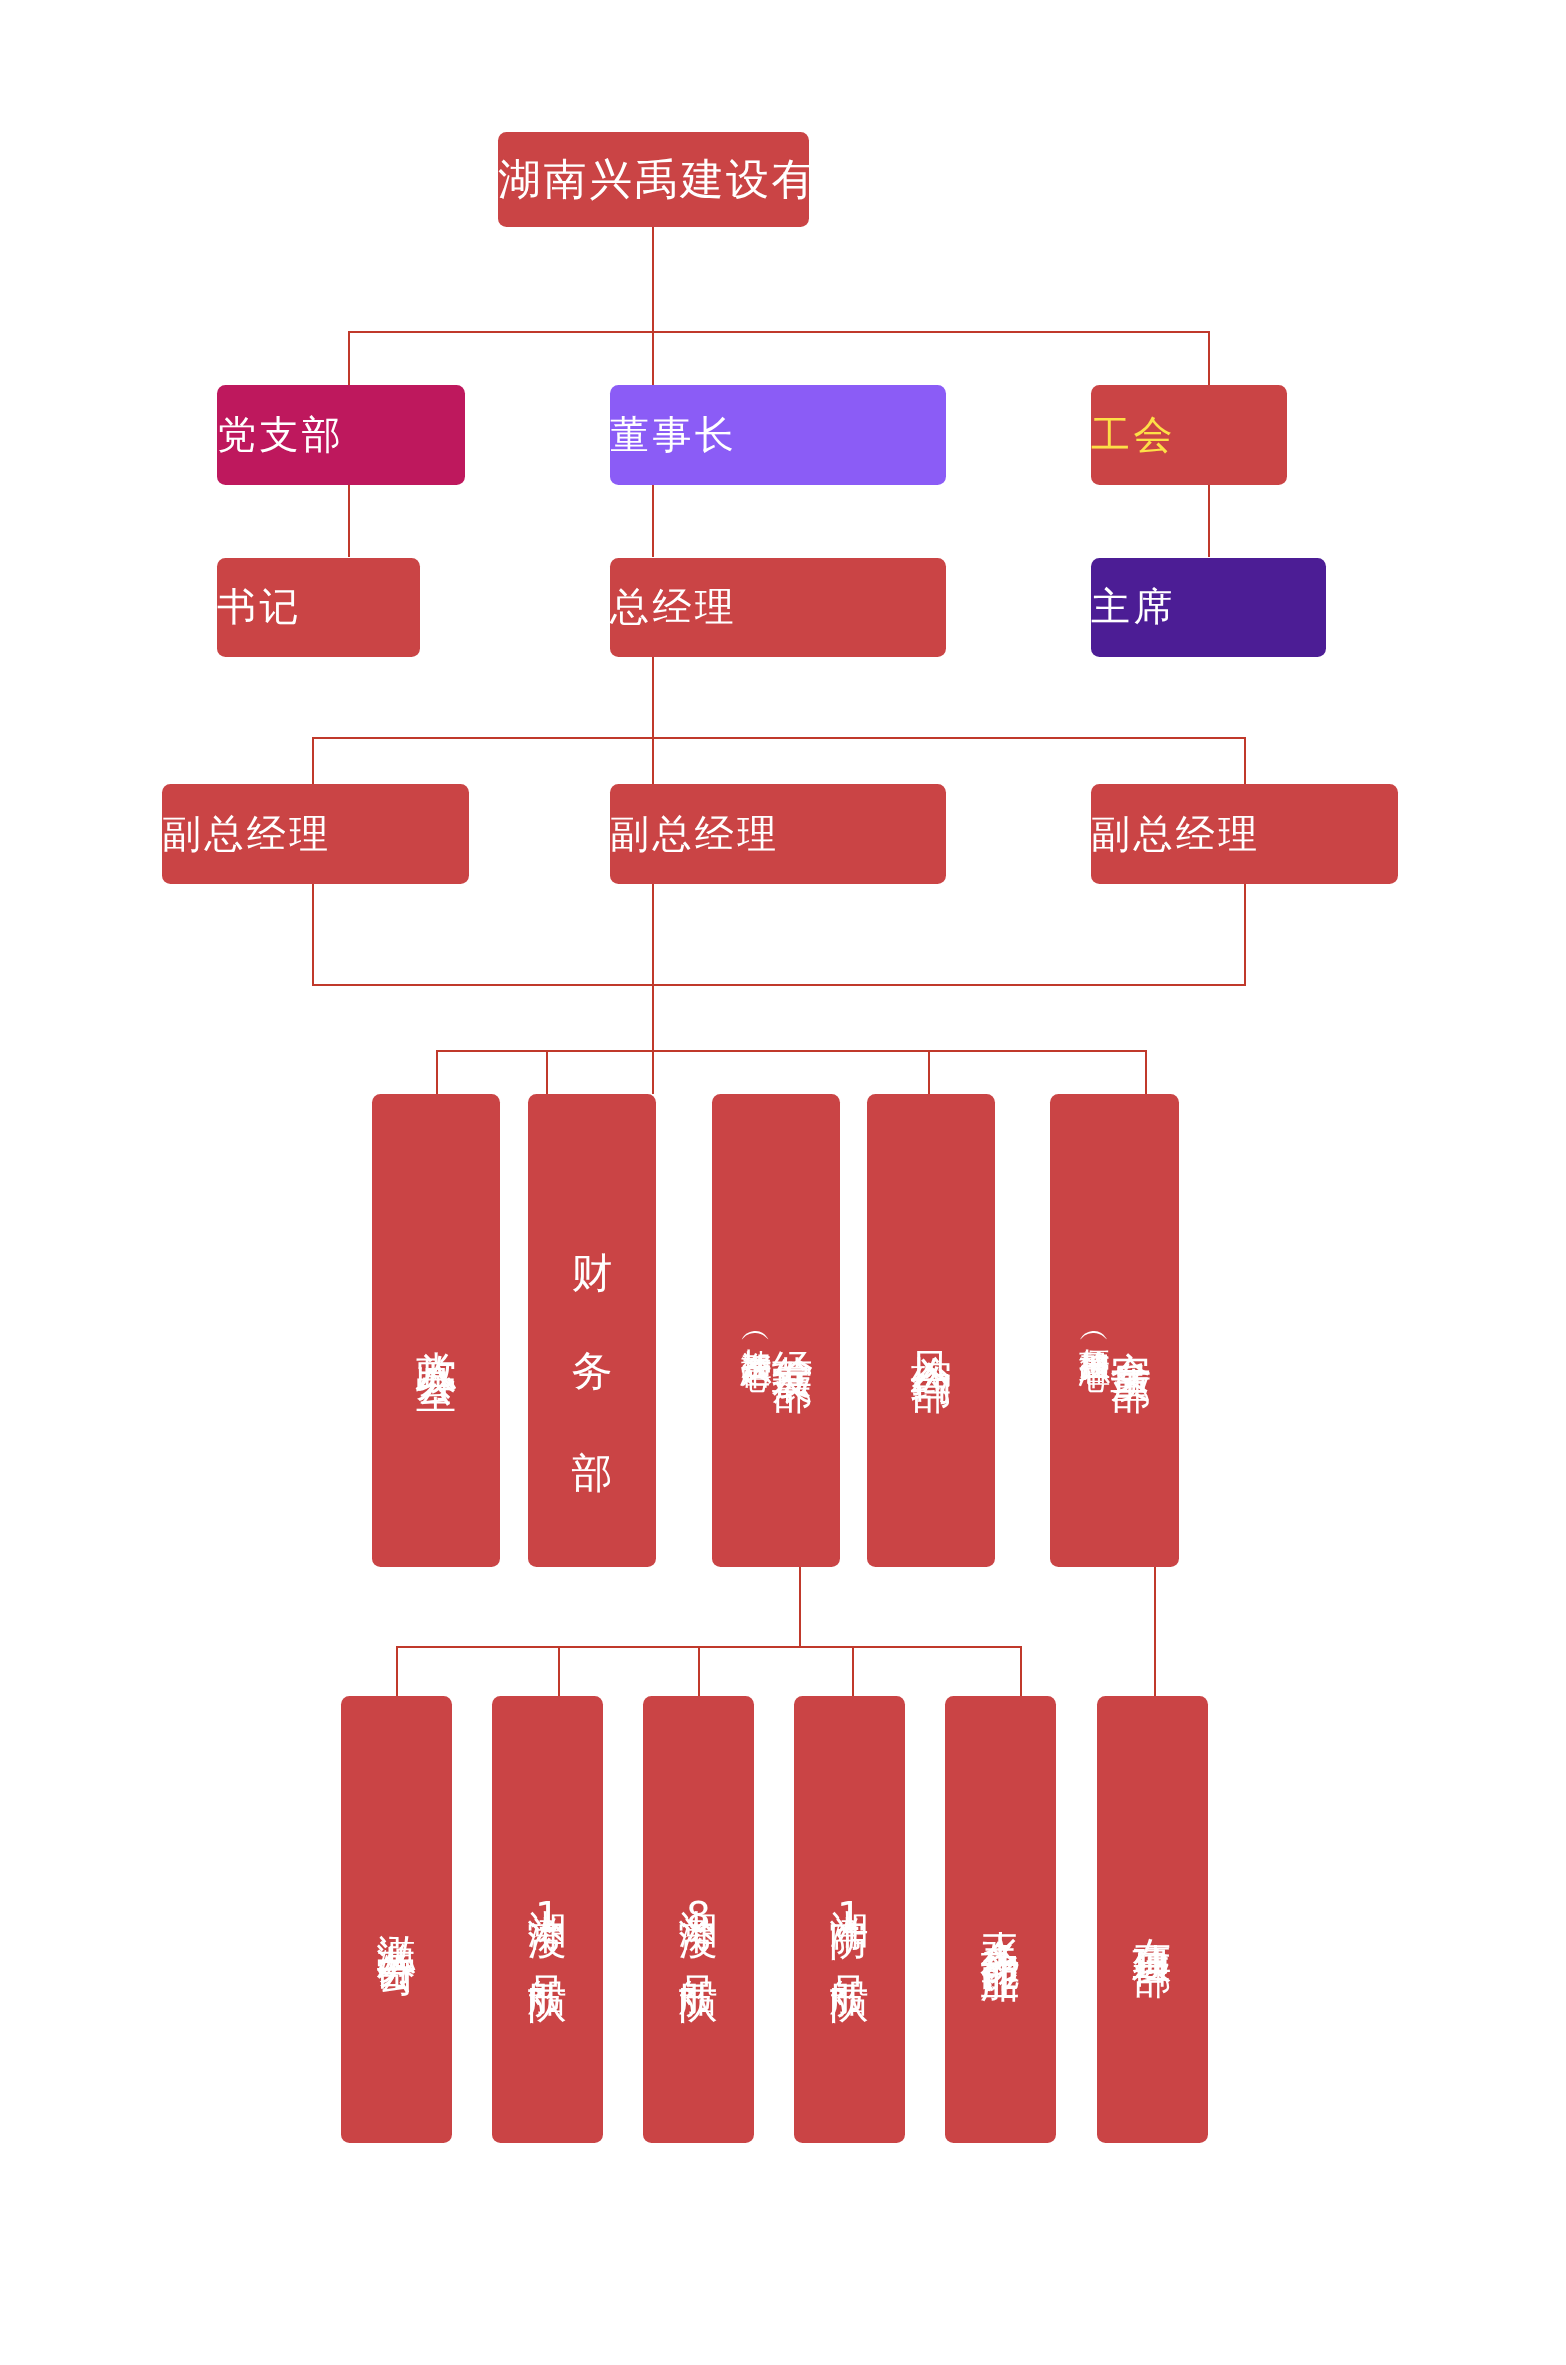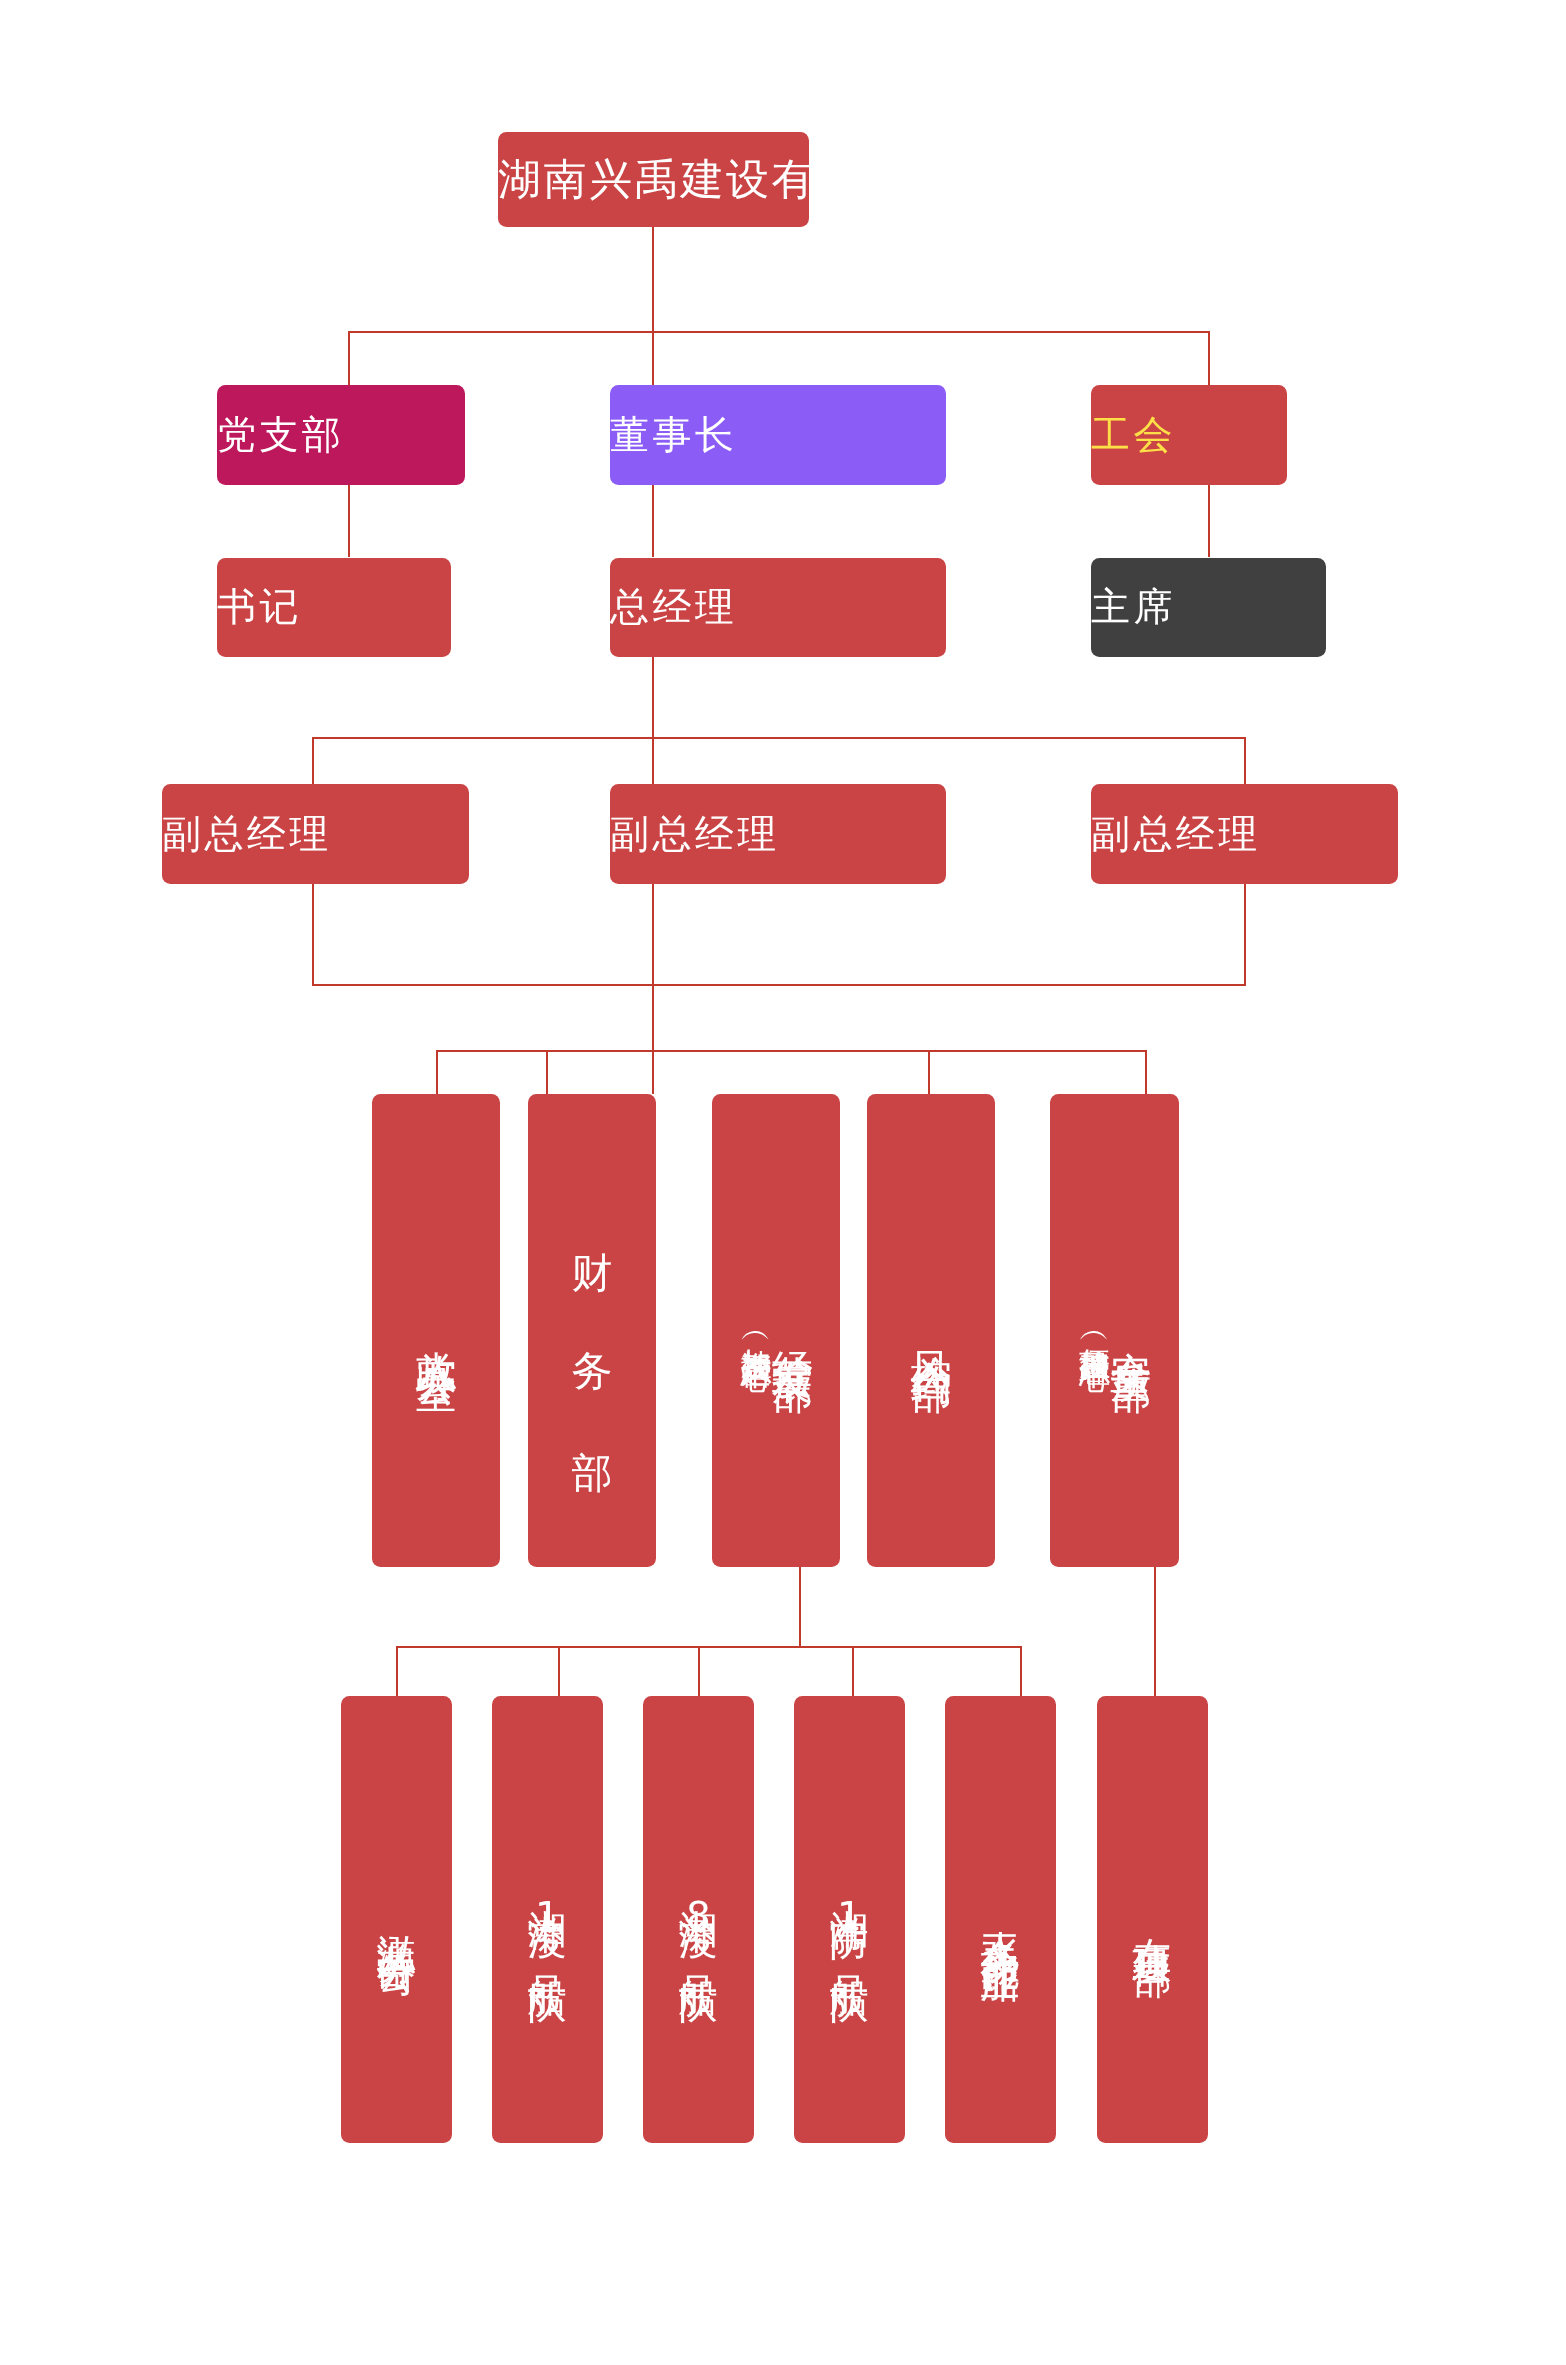--- a/index.html
+++ b/index.html
@@ -78,27 +78,27 @@
     <span class="lbl">董事长</span>
   </div>
   <div class="box h-box" style="left: 1091px; top: 385px; width: 196px; height: 100px; background: rgb(202, 68, 69); color: #fde047;">
     <span class="lbl">工会</span>
   </div>
 
   <div class="ln v" style="left: 348px; top: 485px; height: 72px; background: rgb(192, 57, 43);"></div>
   <div class="ln v" style="left: 652px; top: 485px; height: 72px; background: rgb(192, 57, 43);"></div>
   <div class="ln v" style="left: 1208px; top: 485px; height: 72px; background: rgb(192, 57, 43);"></div>
 
-  <div class="box h-box" style="left: 217px; top: 558px; width: 234px; height: 99px; background: rgb(202, 68, 69); color: rgb(255, 255, 255);">
+  <div class="box h-box" style="left: 217px; top: 558px; width: 203px; height: 99px; background: rgb(202, 68, 69); color: rgb(255, 255, 255);">
     <span class="lbl">书记</span>
   </div>
   <div class="box h-box" style="left: 610px; top: 558px; width: 336px; height: 99px; background: rgb(202, 68, 69); color: rgb(255, 255, 255);">
     <span class="lbl">总经理</span>
   </div>
-  <div class="box h-box" style="left: 1091px; top: 558px; width: 235px; height: 99px; background: #404040; color: rgb(255, 255, 255);">
+  <div class="box h-box" style="left: 1091px; top: 558px; width: 235px; height: 99px; background: #4c1d95; color: rgb(255, 255, 255);">
     <span class="lbl">主席</span>
   </div>
 
   <div class="ln v" style="left: 652px; top: 657px; height: 81px; background: rgb(192, 57, 43);"></div>
   <div class="ln h" style="left: 312px; top: 737px; width: 934px; background: rgb(192, 57, 43);"></div>
 
   <div class="ln v" style="left: 312px; top: 737px; height: 249px; background: rgb(192, 57, 43);"></div>
   <div class="ln v" style="left: 1244px; top: 737px; height: 249px; background: rgb(192, 57, 43);"></div>
   <div class="ln v" style="left: 652px; top: 737px; height: 249px; background: rgb(192, 57, 43);"></div>
 

